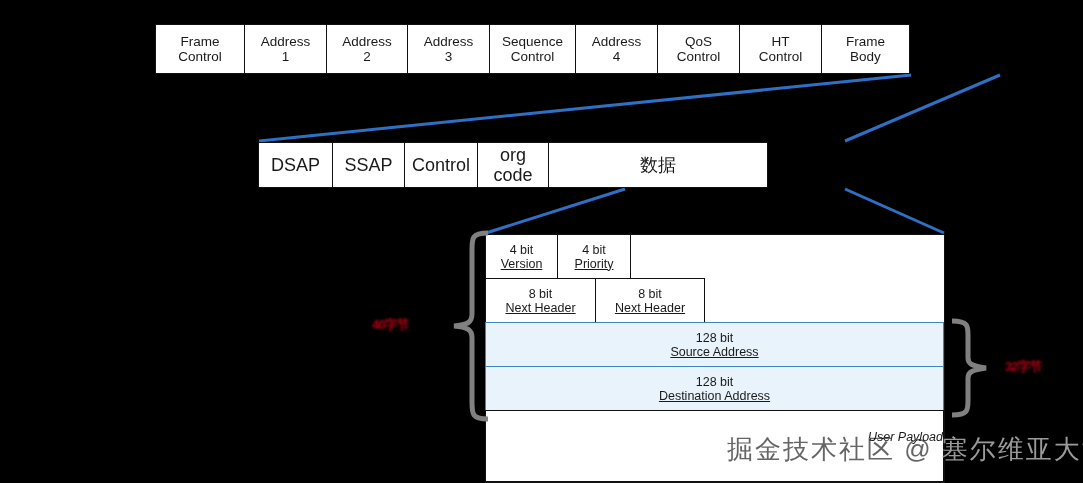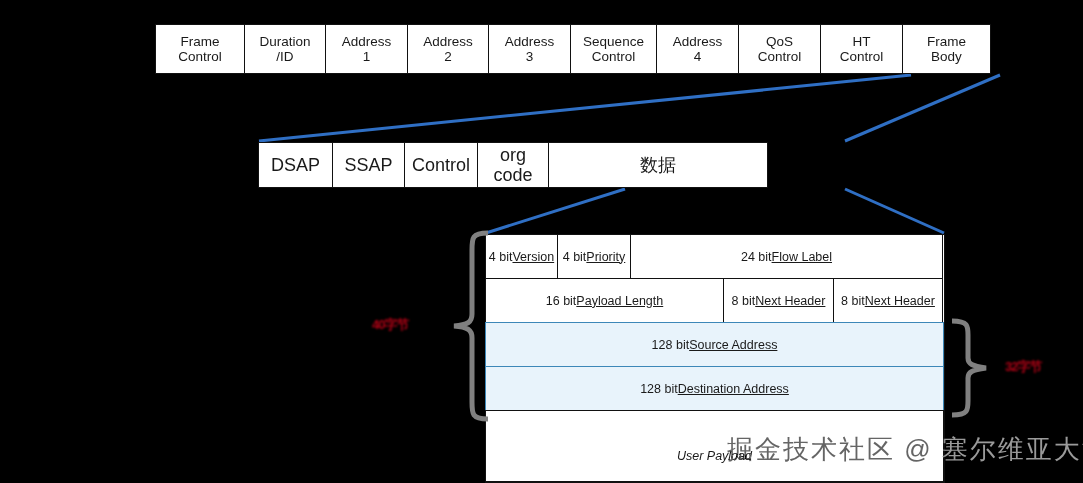--- a/index.html
+++ b/index.html
@@ -47,21 +47,21 @@
     width: 460px;
     border: 1px solid #111;
     background: #fff;
   }
   #ipv6 .ip-row { display: flex; }
   #ipv6 .cell {
     border: 1px solid #111;
     margin: -1px 0 0 -1px;
     height: 45px;
     font-size: 12.5px;
-    flex-direction: row;
+    flex-direction: column;
     justify-content: center;
   }
   #ipv6 .cell .l1 { display: block; }
   #ipv6 .cell .l2 { display: block; text-decoration: underline; }
   .addr-cell {
     background: #e8f3fb !important;
     border: 1px solid #3c87b8 !important;
   }
   #payload-cell {
     height: 72px !important;
@@ -124,22 +124,20 @@
     <line x1="1000" y1="75" x2="845" y2="141" stroke="#2f6fc4" stroke-width="3"></line>
 
     <line x1="625" y1="189" x2="486" y2="233" stroke="#2f6fc4" stroke-width="3"></line>
 
     <line x1="845" y1="189" x2="944" y2="233" stroke="#2f6fc4" stroke-width="3"></line>
   </svg>
 
   <div class="row" id="mac-frame">
     <div class="cell" style="width:90px">Frame
 Control</div>
-    <div class="cell" style="width:82px">Duration
-/ID</div>
     <div class="cell" style="width:83px">Address
 1</div>
     <div class="cell" style="width:82px">Address
 2</div>
     <div class="cell" style="width:83px">Address
 3</div>
     <div class="cell" style="width:87px">Sequence
 Control</div>
     <div class="cell" style="width:83px">Address
 4</div>
@@ -164,31 +162,23 @@
 
     <div class="ip-row">
       <div class="cell" style="width:73px">
         <span class="l1">4 bit</span>
         <span class="l2">Version</span>
       </div>
       <div class="cell" style="width:74px">
         <span class="l1">4 bit</span>
         <span class="l2">Priority</span>
       </div>
-      <div class="cell" style="width:313px">
-        <span class="l1">24 bit</span>
-        <span class="l2">Flow Label</span>
-      </div>
-    </div>
-
-    <div class="ip-row">
-      <div class="cell" style="width:239px">
-        <span class="l1">16 bit</span>
-        <span class="l2">Payload Length</span>
-      </div>
+    </div>
+
+    <div class="ip-row">
       <div class="cell" style="width:111px">
         <span class="l1">8 bit</span>
         <span class="l2">Next Header</span>
       </div>
       <div class="cell" style="width:110px">
         <span class="l1">8 bit</span>
         <span class="l2">Next Header</span>
       </div>
     </div>
 

